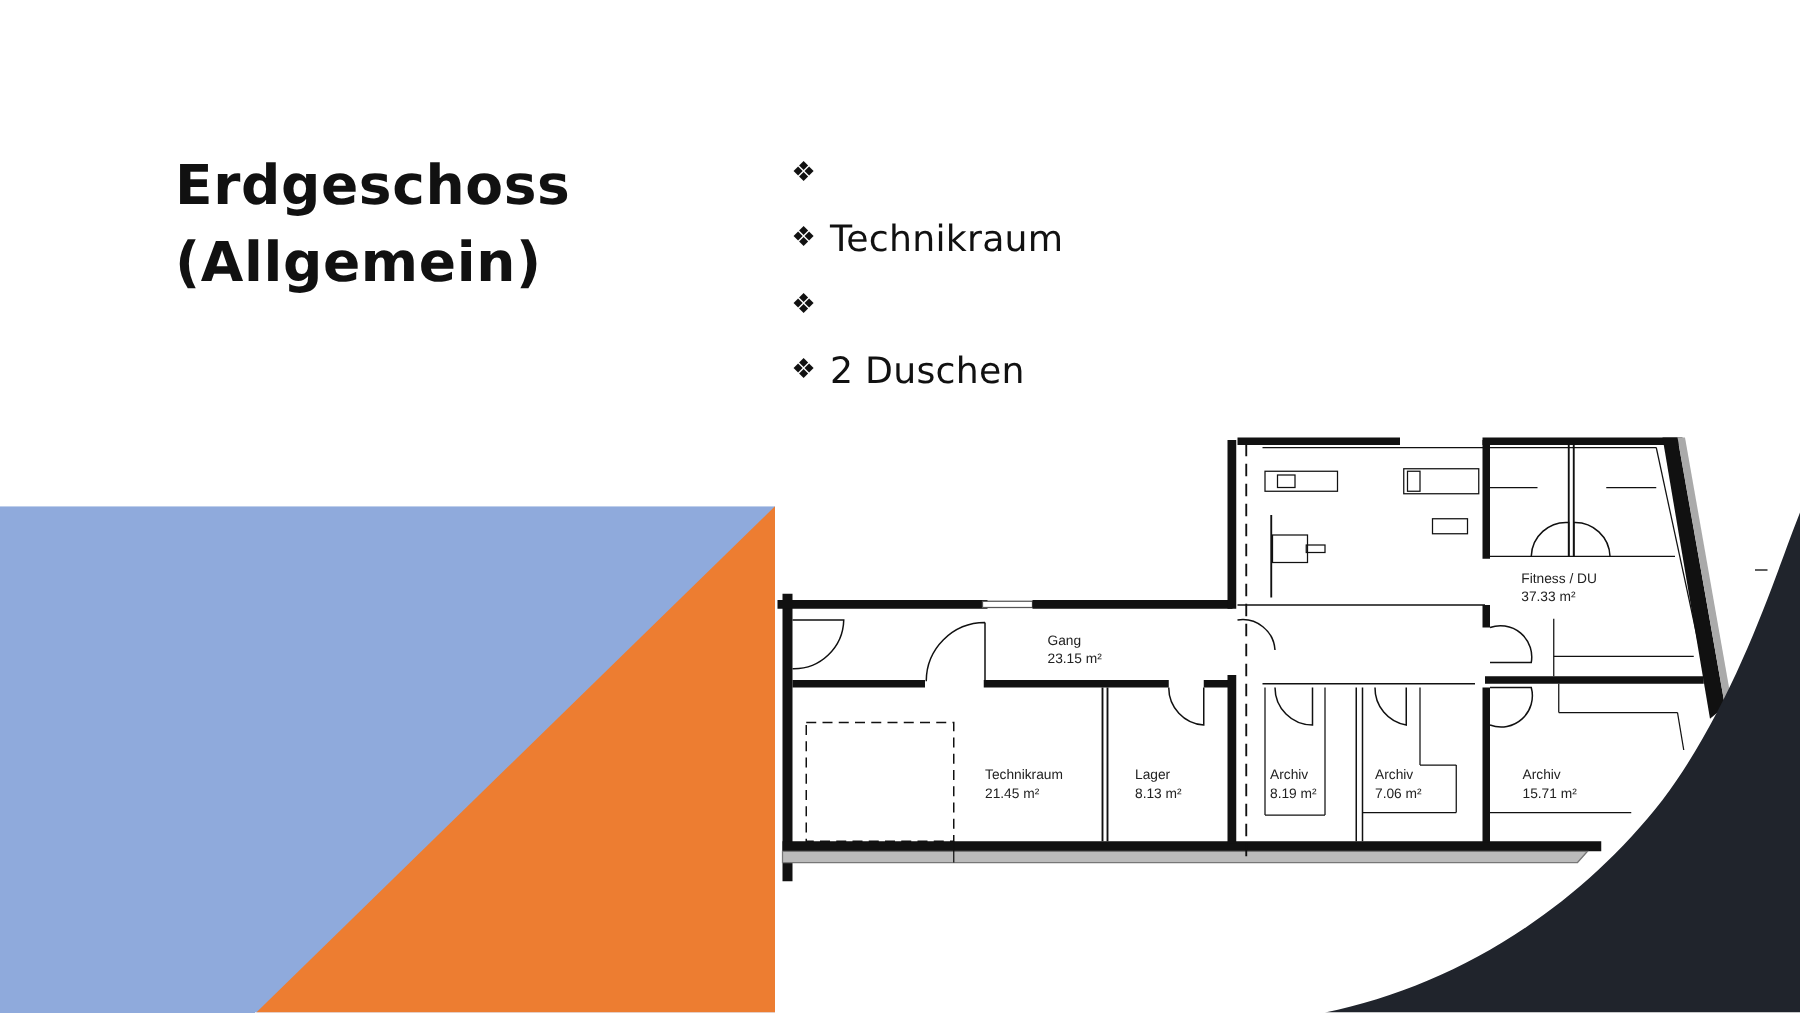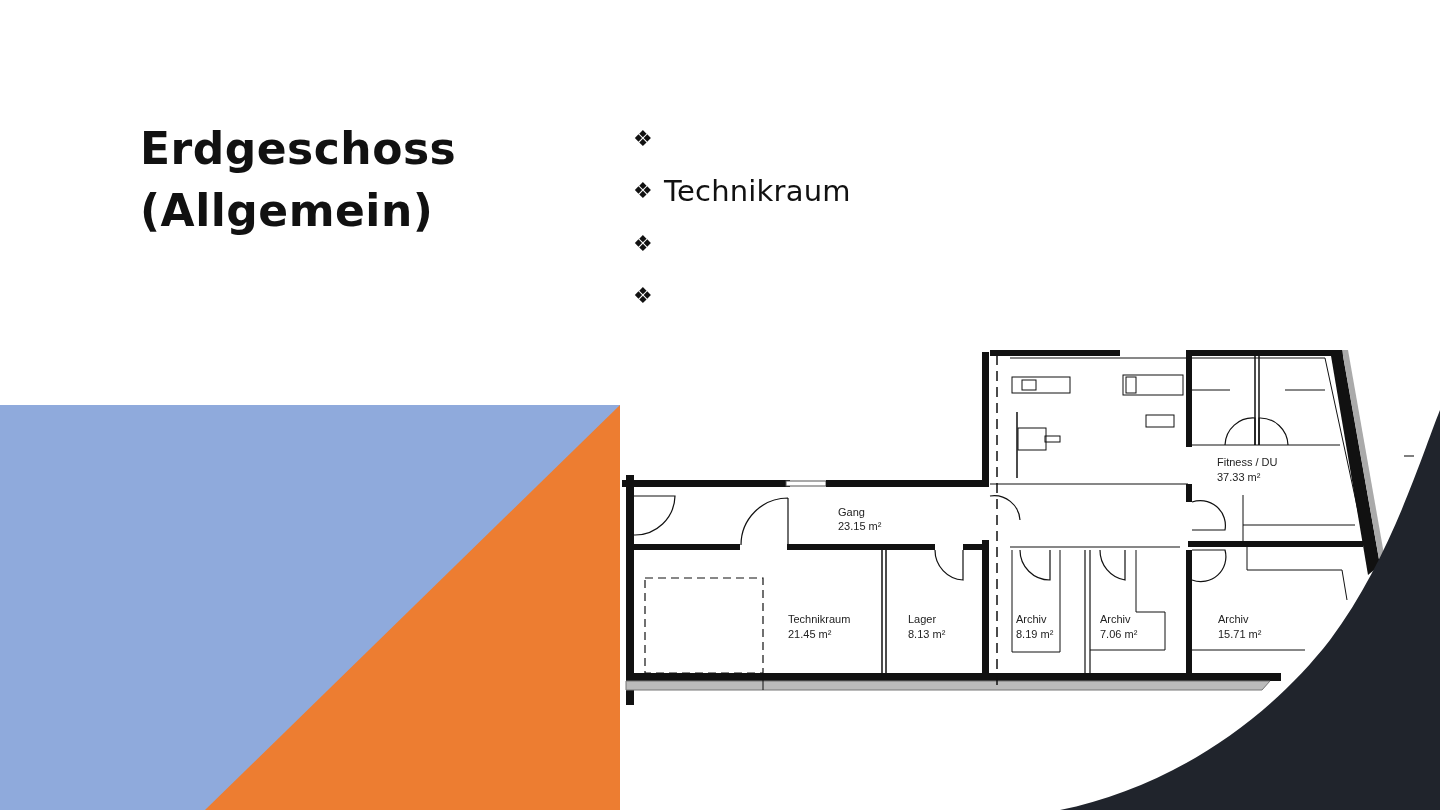--- a/index.html
+++ b/index.html
@@ -31,20 +31,21 @@
     </li>
     <li>
       <span class="glyph">❖</span>
       <span>Technikraum</span>
     </li>
     <li>
       <span class="glyph">❖</span>
     </li>
     <li>
       <span class="glyph">❖</span>
+      <span>2 Duschen</span>
     </li>
   </ul>
 
   <svg class="deco" viewBox="0 0 620 405" preserveAspectRatio="none">
     <rect x="0" y="0" width="620" height="405" fill="#8faadc"></rect>
     <polygon points="620,0 620,405 205,405" fill="#ed7d31"></polygon>
   </svg>
 
   <svg class="plan" viewBox="615 345 800 380" preserveAspectRatio="none">
     <g stroke="#111" fill="none">

